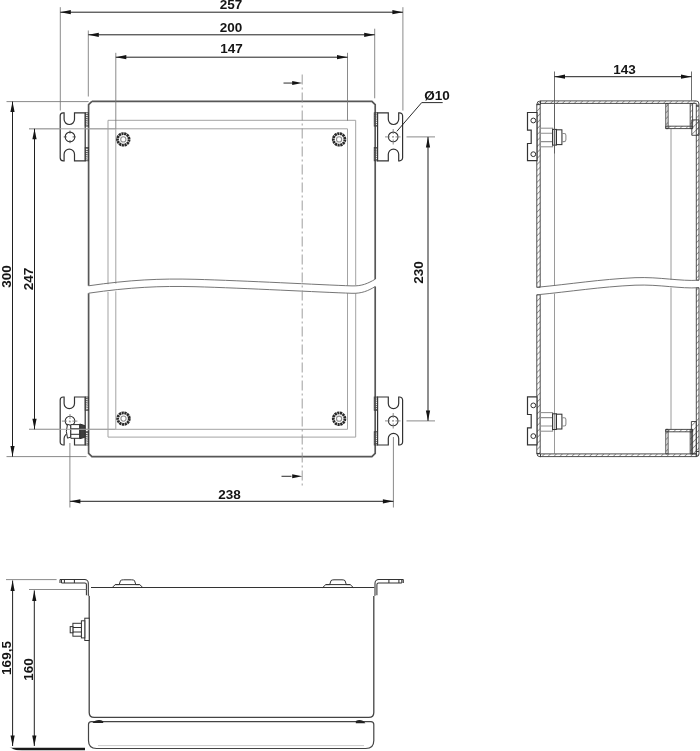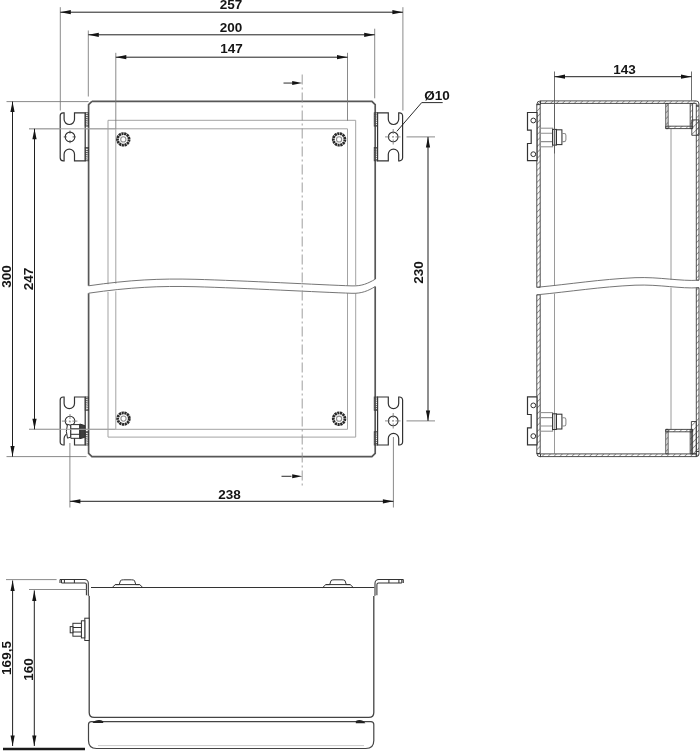--- a/index.html
+++ b/index.html
@@ -1,16 +1,16 @@
 <!DOCTYPE html>
 <html><head>
 <meta charset="utf-8">
 <style>
   html,body{margin:0;padding:0;background:#fff;}
-  .page{position:relative;width:700px;height:751px;background:#fff;overflow:hidden;}
+  .page{position:relative;width:700px;height:751px;background:#fff;overflow:hidden;border-radius:22px;}
   svg{position:absolute;left:0;top:0;transform:translateZ(0);}
   text{font-family:"Liberation Sans",sans-serif;font-weight:bold;fill:#151515;}
 </style>
 </head>
 <body>
 <div class="page">
 <svg width="700" height="751" viewBox="0 0 700 751">
 <defs>
   <pattern id="h45" patternUnits="userSpaceOnUse" width="4.2" height="4.2" patternTransform="rotate(45)">
     <line x1="0" y1="0" x2="0" y2="4.2" stroke="#4a4a4a" stroke-width="1"></line>

